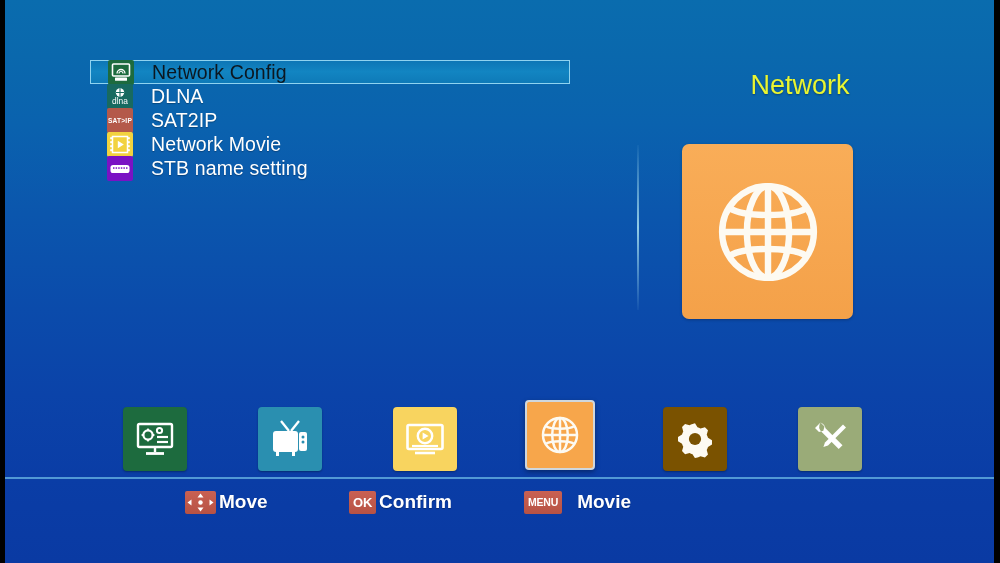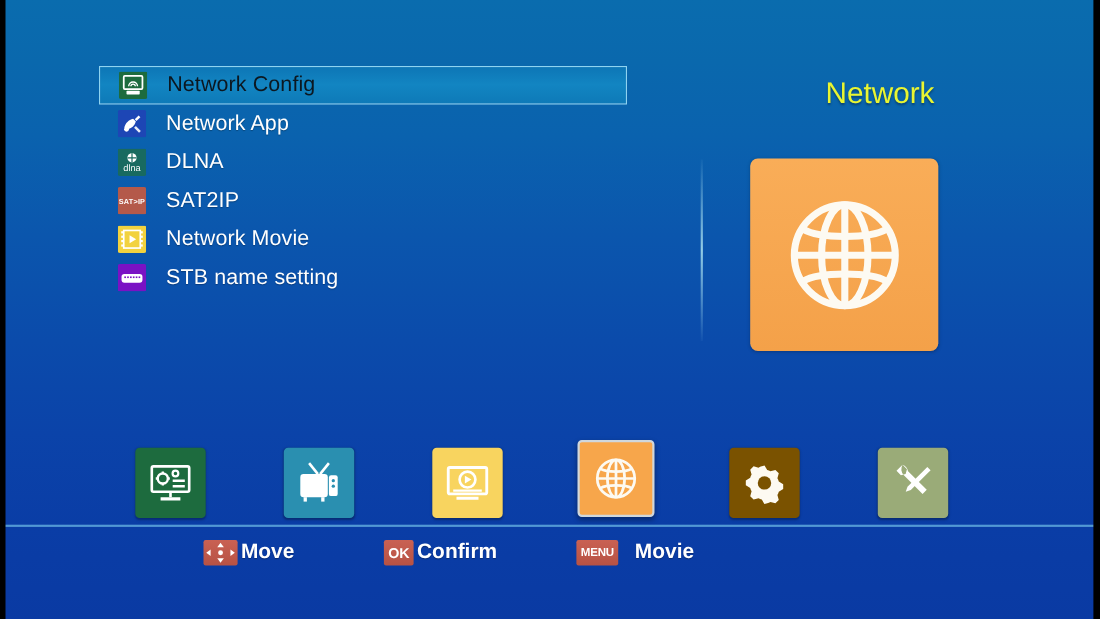--- a/index.html
+++ b/index.html
@@ -43,21 +43,21 @@
 
   
   #menu-list {
     position: absolute;
     left: 90px;
     top: 60px;
     width: 480px;
   }
   .menu-row {
     position: relative;
-    height: 35px;
+    height: 24px;
     display: flex;
     align-items: center;
     padding-left: 17px;
     box-sizing: border-box;
   }
   .menu-row.selected {
     background: linear-gradient(to bottom, #0d76b6 0%, #1285c2 48%, #0e7ab8 100%);
     border: 1px solid #8fd3f0;
     box-sizing: border-box;
     width: 480px;
@@ -223,32 +223,20 @@
           <rect width="26" height="25" fill="#1d6b3e"></rect>
           <rect x="4.5" y="4" width="17" height="12" rx="1" fill="none" stroke="#ffffff" stroke-width="1.6"></rect>
           <path d="M9 13.5a4 4 0 0 1 8 0" fill="none" stroke="#ffffff" stroke-width="1.3"></path>
           <path d="M11 13.5a2 2 0 0 1 4 0" fill="none" stroke="#ffffff" stroke-width="1.2"></path>
           <rect x="7" y="17.5" width="12" height="3.3" rx="0.6" fill="#ffffff"></rect>
         </svg>
       </span>
       <span class="row-label">Network Config</span>
     </div>
 
-    <div class="menu-row">
-      <span class="row-icon">
-        <svg width="26" height="25" viewBox="0 0 26 25">
-          <rect width="26" height="25" fill="#1d46b5"></rect>
-          <path d="M6 16c1-4 4-7 8-8l2.5 2.5c-1 3.5-3.5 6-7 7z" fill="#ffffff"></path>
-          <circle cx="8" cy="17.5" r="2.2" fill="#ffffff"></circle>
-          <path d="M15.5 8.5l3.5-3.5 1.6 1.6-3.5 3.5z" fill="#ffffff"></path>
-          <path d="M16.5 14.5l4.5 4.5-1.6 1.6-4.5-4.5z" fill="#ffffff" opacity="0.9"></path>
-        </svg>
-      </span>
-      <span class="row-label">Network App</span>
-    </div>
 
     <div class="menu-row">
       <span class="row-icon">
         <svg width="26" height="25" viewBox="0 0 26 25">
           <rect width="26" height="25" fill="#186a60"></rect>
           <circle cx="13" cy="8.5" r="4.2" fill="#ffffff"></circle>
           <path d="M9 8.5h8M13 4.3v8.4" stroke="#186a60" stroke-width="1.1"></path>
           <text x="13" y="20.4" font-family="Liberation Sans, sans-serif" font-size="8.4" fill="#ffffff" text-anchor="middle">dlna</text>
         </svg>
       </span>

